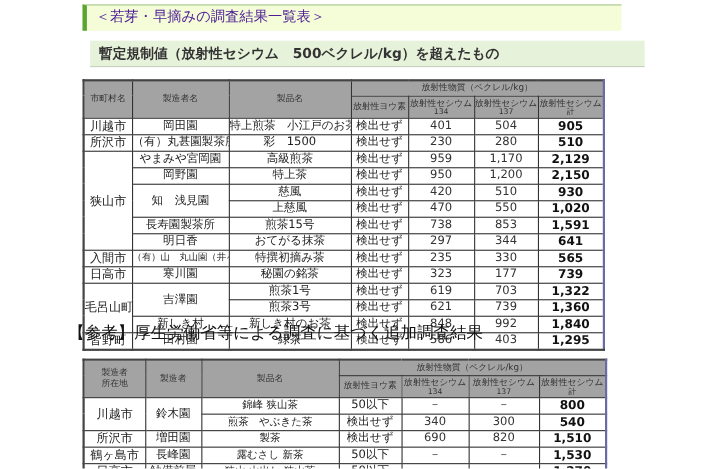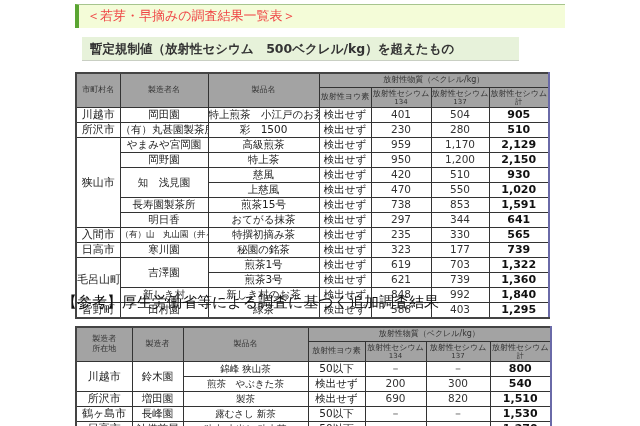--- a/index.html
+++ b/index.html
@@ -1,21 +1,21 @@
 <!DOCTYPE html>
 <html><head>
 <meta charset="utf-8">
 <style>
   html, body { margin:0; padding:0; background:#ffffff; }
   body { width:640px; height:426px; position:relative; overflow:hidden;
          font-family:"DejaVu Sans", "Liberation Sans", sans-serif; color:#222; }
   .h1bar { position:absolute; left:75px; top:4px; width:490px; height:24px;
            background:#f4fcd8; border-top:1px solid #a7c58e; border-left:4px solid #5aa532;
-           box-sizing:border-box; font-size:13px; line-height:22px; padding-left:8px; color:#ef4444; }
-  .h2bar { position:absolute; left:82px; top:37px; width:437px; height:24px;
+           box-sizing:border-box; font-size:13px; line-height:22px; padding-left:8px; color:#4c1d95; }
+  .h2bar { position:absolute; left:82px; top:37px; width:504px; height:24px;
            background:#e7f2da; border-bottom:1px solid #c9cfc3;
            box-sizing:border-box; font-size:12.5px; line-height:23px; padding-left:8px; font-weight:bold; color:#333; }
   .h3 { position:absolute; left:62px; top:292px; font-size:15px; line-height:20px; color:#111; }
   table.t { position:absolute; border-collapse:collapse; table-layout:fixed; }
   table.t td, table.t th { border:1px solid #333; padding:0; text-align:center; white-space:nowrap; overflow:hidden; }
   table.t th { background:#a3a3a3; font-weight:normal; font-size:8px; color:#333; line-height:10px; }
   table.t th .sub { display:block; font-size:7px; line-height:7px; }
   table.t td { font-size:10.5px; height:14px; line-height:13px; color:#222; }
   table.t td.num { font-size:10.5px; color:#333;margin-top:42px; }
   table.t td.total { font-weight:bold; font-size:11px; color:#111; }
@@ -215,21 +215,21 @@
     <td rowspan="2">鈴木園</td>
     <td class="small">錦峰 狭山茶</td>
     <td>50以下</td>
     <td class="num">－</td>
     <td class="num">－</td>
     <td class="total">800</td>
   </tr>
   <tr>
     <td class="small">煎茶　やぶきた茶</td>
     <td>検出せず</td>
-    <td class="num">200</td>
+    <td class="num">340</td>
     <td class="num">300</td>
     <td class="total">540</td>
   </tr>
   <tr>
     <td class="city">所沢市</td>
     <td>増田園</td>
     <td class="small">製茶</td>
     <td>検出せず</td>
     <td class="num">690</td>
     <td class="num">820</td>

